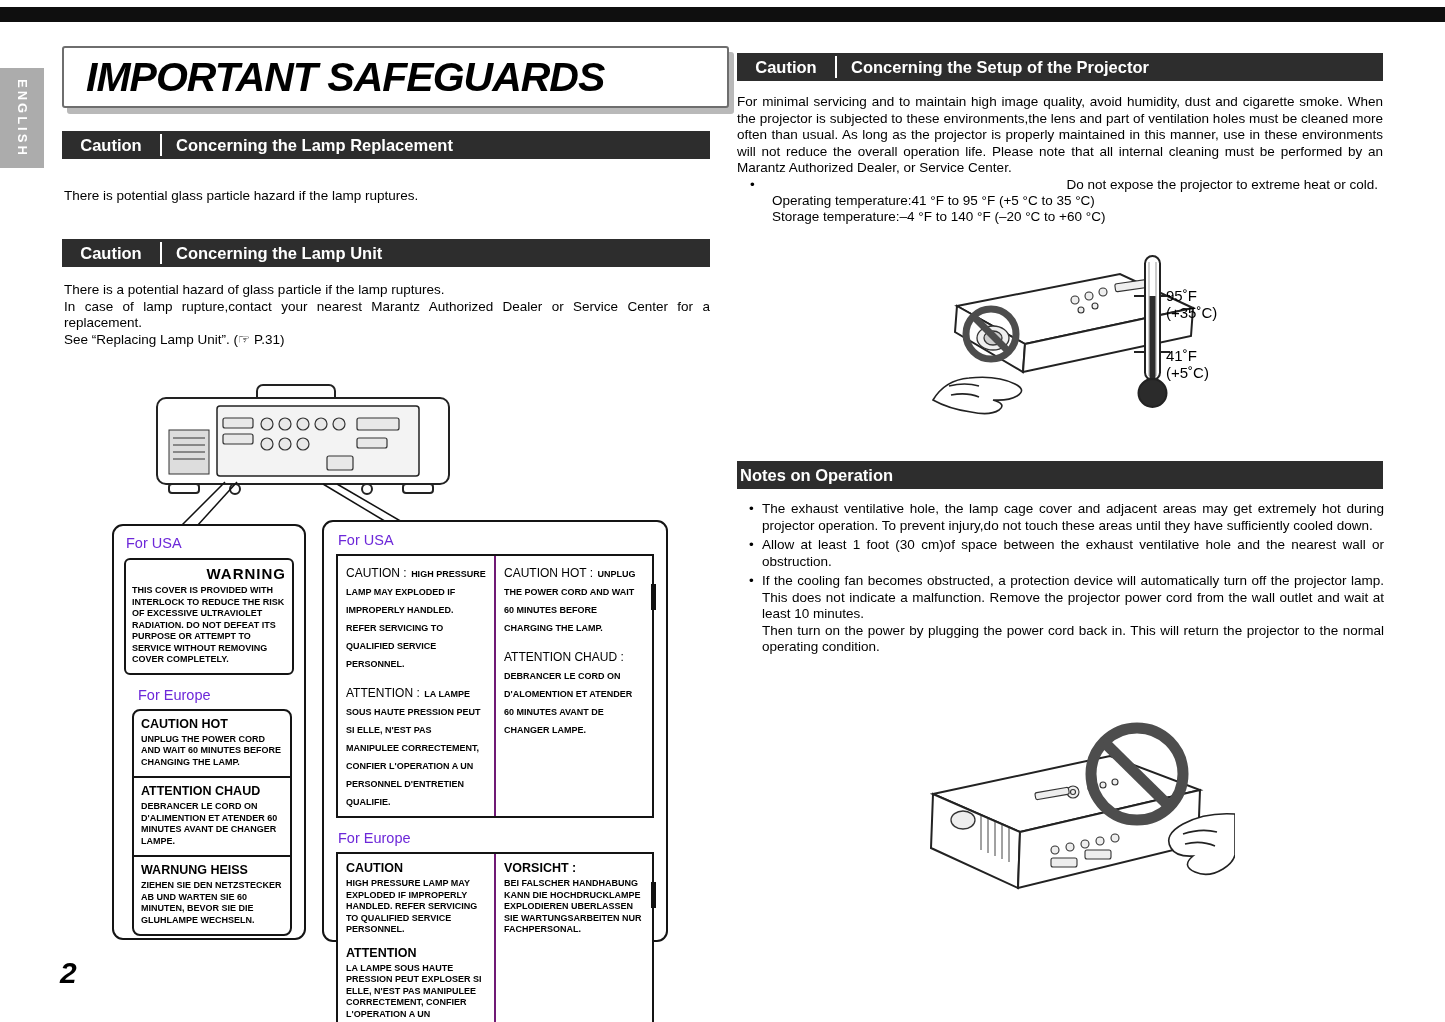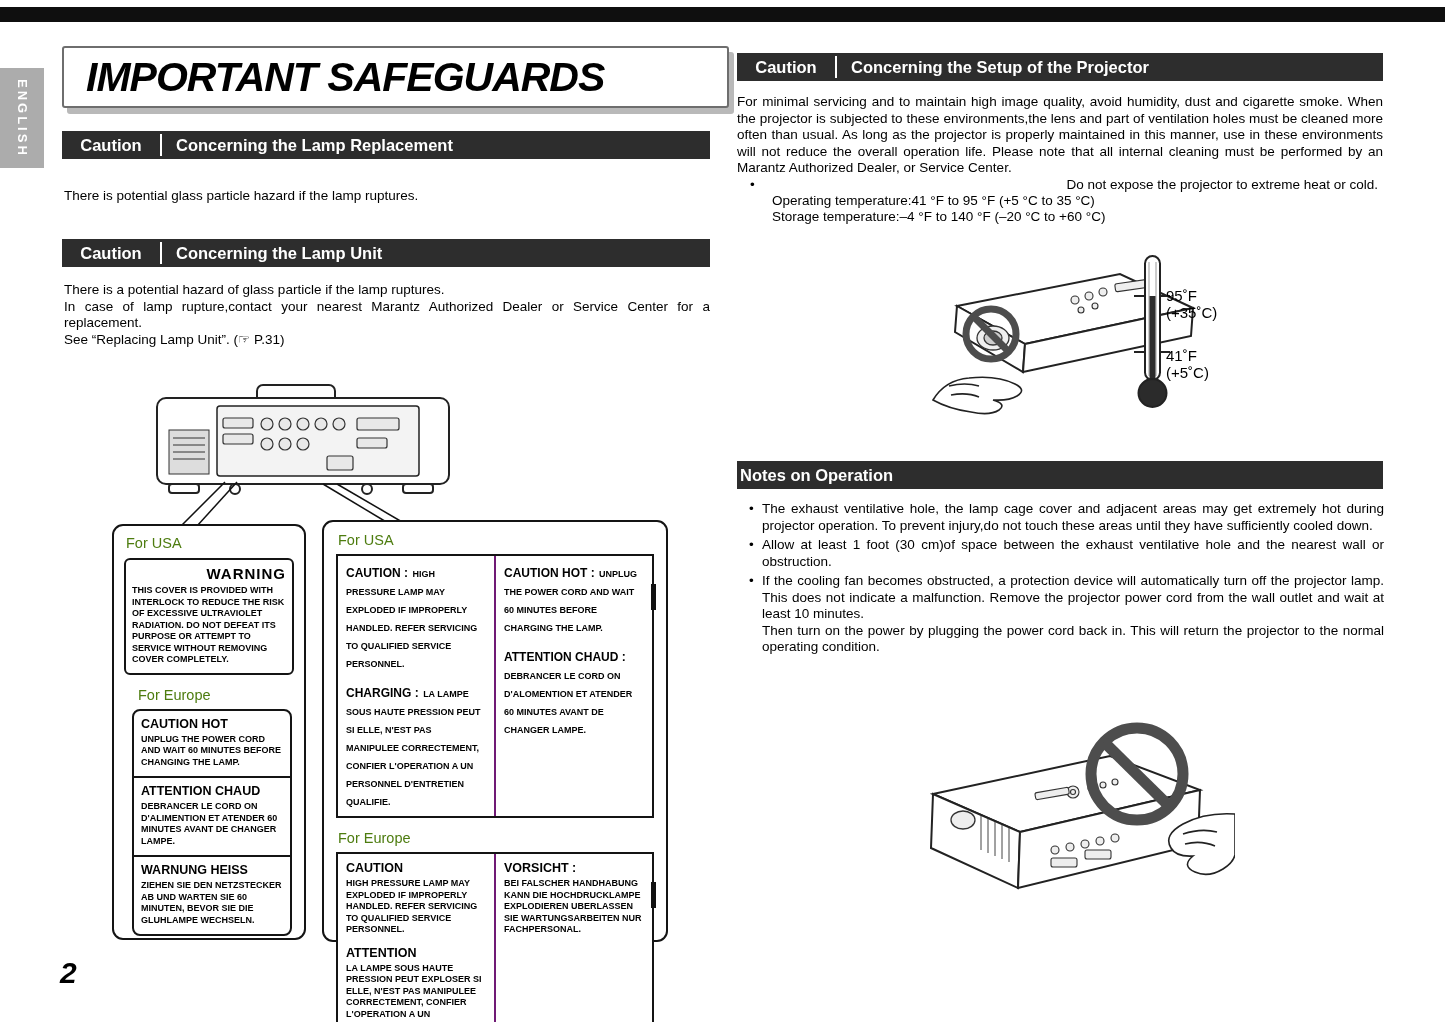--- a/index.html
+++ b/index.html
@@ -23,34 +23,34 @@
   .cbar{position:absolute;height:28px;background:#2d2d2d;color:#fff;display:flex;align-items:center}
   .cbar .tag{flex:0 0 98px;text-align:center;font-weight:bold;font-size:16.5px}
   .cbar .vdiv{width:2px;height:22px;background:#fff}
   .cbar .head{font-weight:bold;font-size:16.5px;padding-left:14px;white-space:nowrap}
   .cbar .head-only{font-weight:bold;font-size:16.5px;padding-left:3px;white-space:nowrap}
 
   .body-text{position:absolute;font-size:13.5px;line-height:16.5px}
   .just{text-align:justify}
 
   .callout{position:absolute;background:#fff;border:2px solid #141414;border-radius:11px}
-  .region{font-size:14.5px;color:#4d7c0f}
+  .region{font-size:14.5px;color:#6d28d9}
   .warnbox{border:2px solid #141414;border-radius:6px;padding:5px 6px 7px;margin:7px 10px 0;box-shadow:0 0 0 1px #fff inset}
   .warnbox .wt{text-align:right;font-weight:bold;font-size:15px;letter-spacing:1px}
   .warnbox .wb{font-size:9px;font-weight:bold;line-height:11.5px;margin-top:3px}
   .eubox{border:2px solid #141414;border-radius:8px;margin:6px 12px 0 18px}
   .eu-item{padding:6px 7px 8px}
   .eu-item + .eu-item{border-top:2px solid #141414}
   .lbl-h{font-weight:bold;font-size:12.5px;line-height:15px}
   .lbl-b{font-weight:bold;font-size:9px;line-height:11.5px;margin-top:2px}
   .grid2{border:2px solid #141414;display:flex;margin:6px 12px 0;position:relative;background:#fff}
   .gcol{flex:1 1 0;padding:7px 8px;min-width:0}
   .gcol + .gcol{border-left:2px solid #701a75}
   .cellp{margin:0 0 12px 0}
-  .inlh{font-weight:bold;font-size:12px;line-height:13px}
+  .inlh{font-weight:normal;font-size:12px;line-height:13px}
   .inlb{font-weight:bold;font-size:9px;line-height:11.5px}
   .tabmark{position:absolute;right:-4px;top:28px;width:5px;height:26px;background:#111}
 
   .nb{display:flex;margin-bottom:3px}
   .nb .dot{flex:0 0 13px}
   .nb .dot::before{content:"\2022"}
   .nb .nt{flex:1;text-align:justify}
   .nb.nojust .nt{text-align:right}
   .notes-list{position:absolute;font-size:13.5px;line-height:16.5px}
 
@@ -159,21 +159,21 @@
 <div class="callout" style="left:322px;top:520px;width:342px;height:418px">
   <div class="region" style="padding:10px 0 0 14px">For USA</div>
   <div class="grid2">
     <div class="tabmark"></div>
     <div class="gcol">
       <p class="cellp">
         <span class="inlh">CAUTION :</span>
         <span class="inlb">HIGH PRESSURE LAMP MAY EXPLODED IF IMPROPERLY HANDLED. REFER SERVICING TO QUALIFIED SERVICE PERSONNEL.</span>
       </p>
       <p class="cellp" style="margin-bottom:0">
-        <span class="inlh">CHARGING :</span>
+        <span class="inlh">ATTENTION :</span>
         <span class="inlb">LA LAMPE SOUS HAUTE PRESSION PEUT SI ELLE, N'EST PAS MANIPULEE CORRECTEMENT, CONFIER L'OPERATION A UN PERSONNEL D'ENTRETIEN QUALIFIE.</span>
       </p>
     </div>
     <div class="gcol">
       <p class="cellp">
         <span class="inlh">CAUTION HOT :</span>
         <span class="inlb">UNPLUG THE POWER CORD AND WAIT 60 MINUTES BEFORE CHARGING THE LAMP.</span>
       </p>
       <p class="cellp" style="margin-bottom:16px">
         <span class="inlh">ATTENTION CHAUD :</span>

